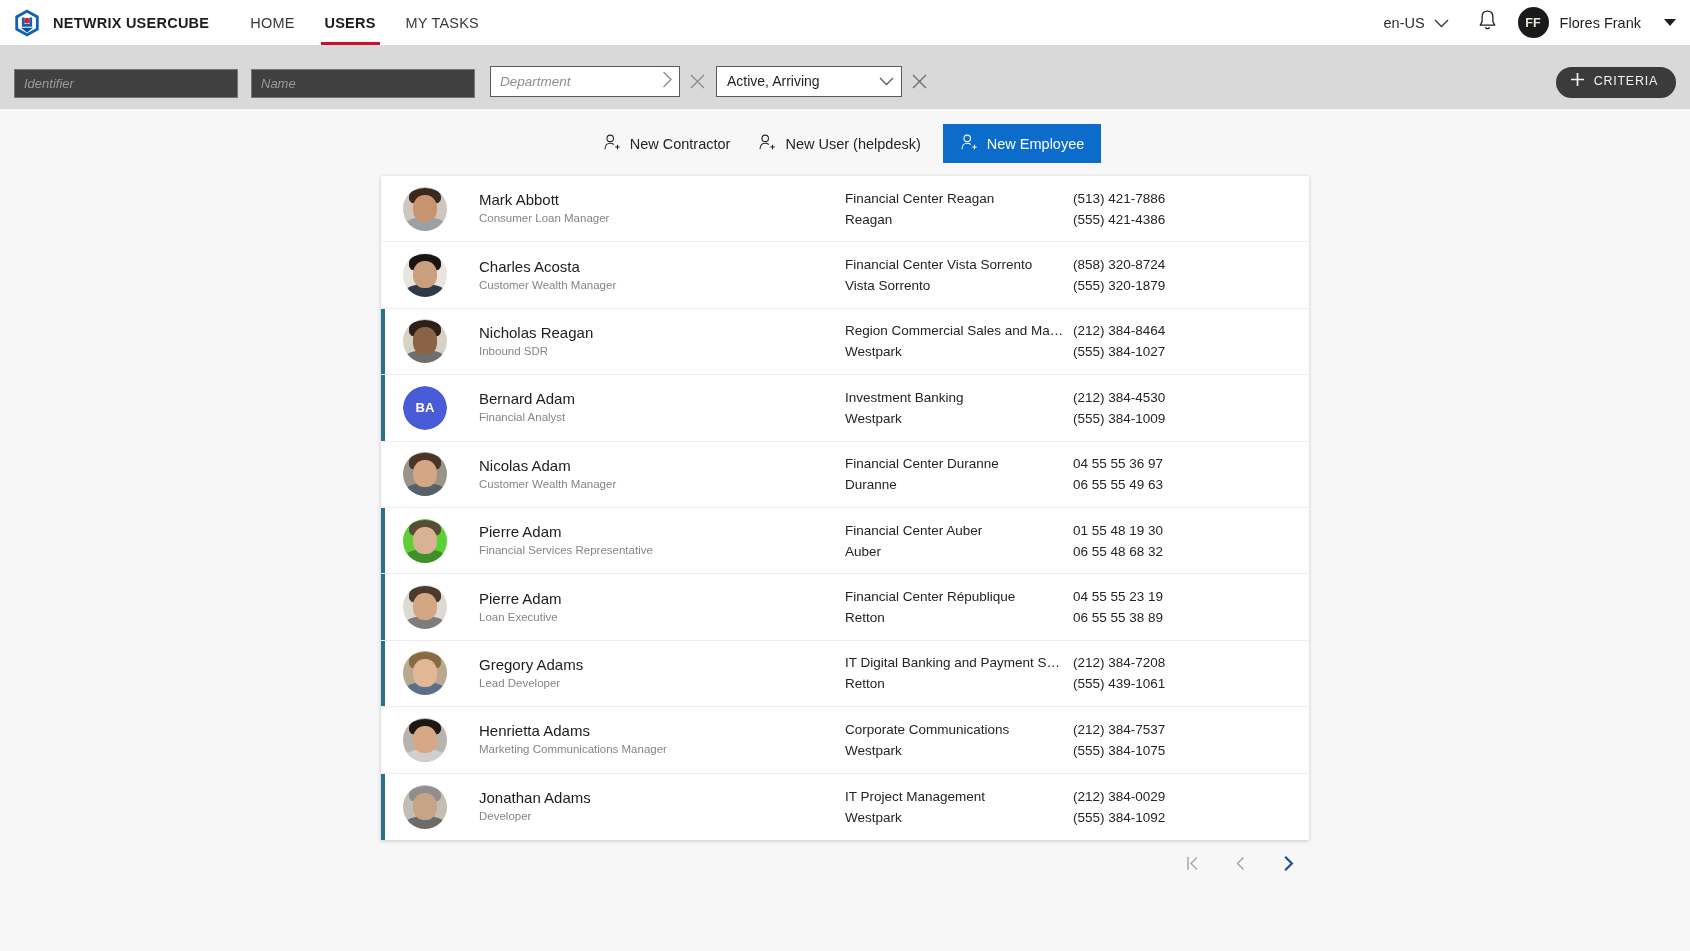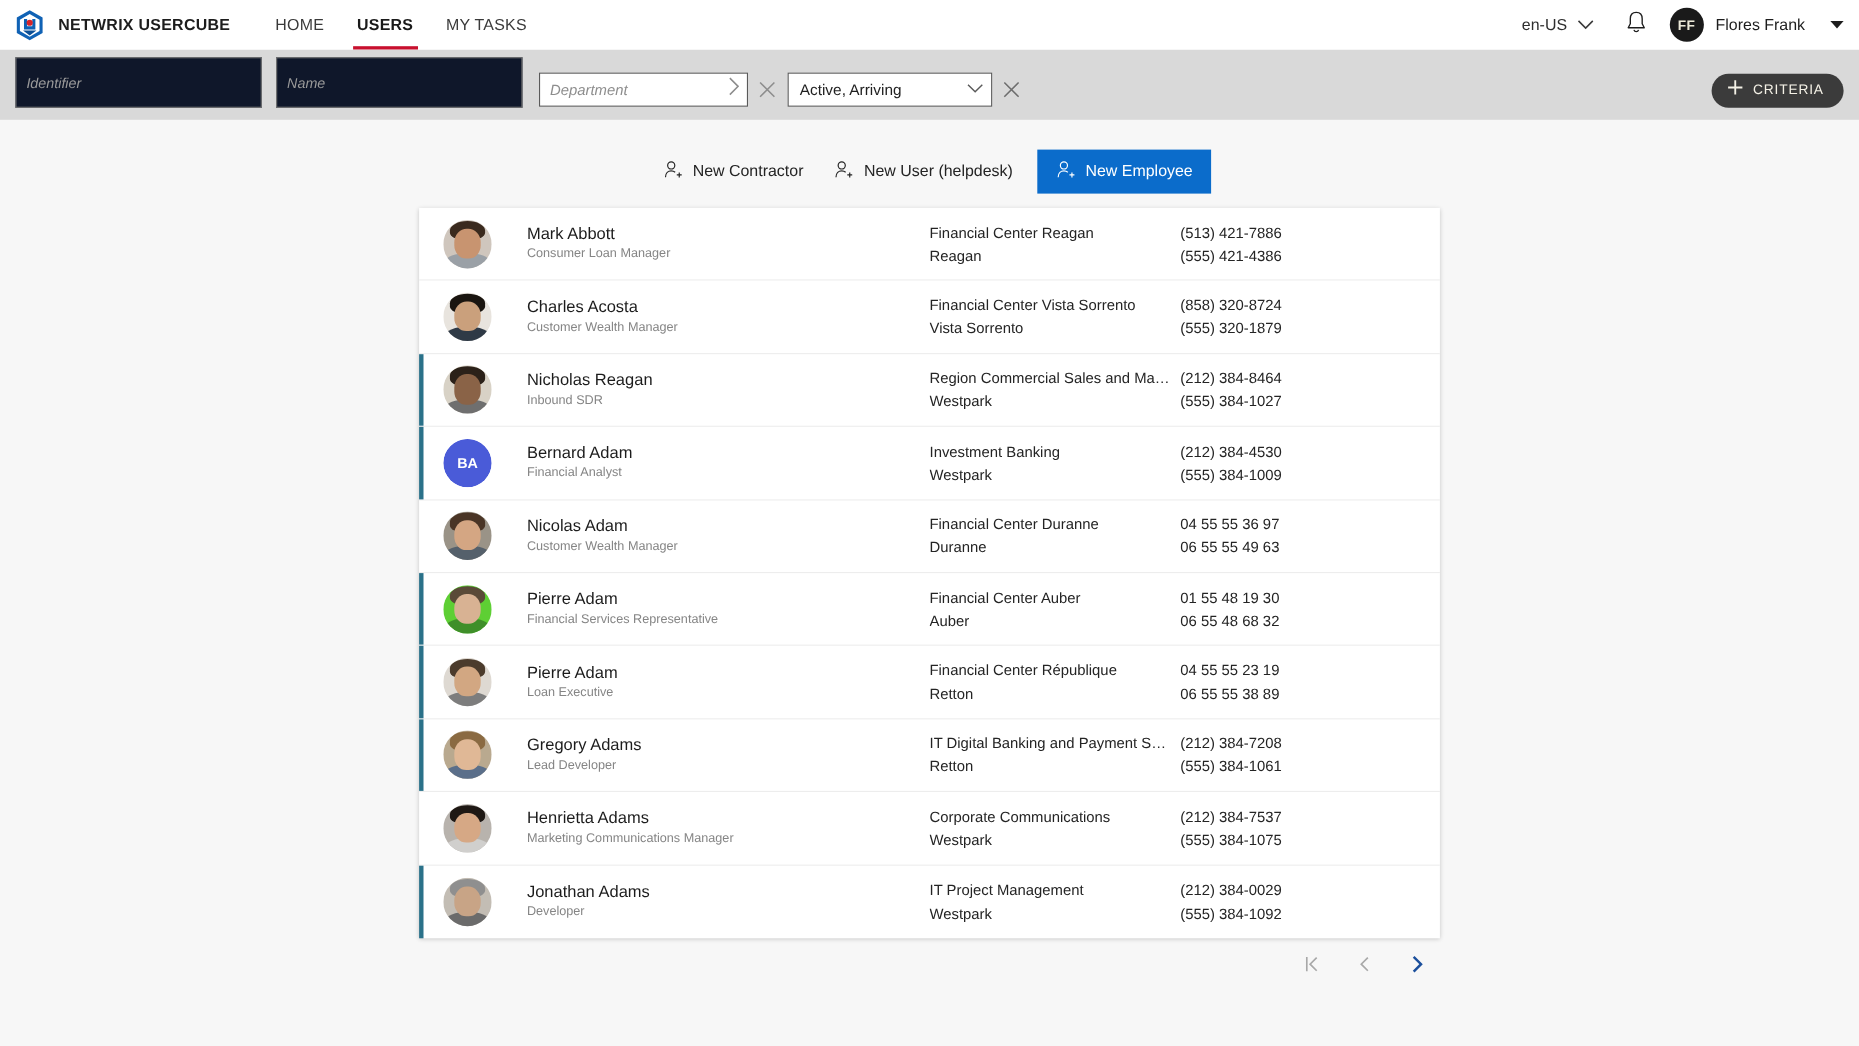--- a/index.html
+++ b/index.html
@@ -63,21 +63,21 @@
     height: 64px; background: #d9d9d9;
     display: flex; align-items: flex-end; padding: 0 14px 11px 14px;
     position: relative;
   }
   .field-group { display: flex; flex-direction: column; justify-content: flex-end; }
   .field-label {
     font-size: 11.5px; font-style: italic; color: #3c3c3c;
     margin-bottom: 17px; padding-left: 2px; height: 14px;
   }
   .txt-input {
-    height: 46px; border: 1px solid #767676; background: #0f172a;
+    height: 29px; border: 1px solid #767676; background: #404040;
     font-size: 13px; font-style: italic; color: #9a9a9a;
     padding: 0 9px; font-family: "Liberation Sans", sans-serif;
     outline: none;
   }
   .txt-input::placeholder { color: #9a9a9a; font-style: italic; opacity: 1; }
   #f-identifier { width: 224px; }
   #f-name { width: 224px; }
   .picker {
     width: 190px; height: 31px; border: 1px solid #5a5a5a; background: #ffffff;
     display: flex; align-items: center; padding: 0 6px 0 9px; cursor: pointer;
@@ -97,21 +97,21 @@
     margin-left: auto; height: 31px; background: #3b3b3b; color: #f4f1e6;
     display: flex; align-items: center; gap: 9px; padding: 0 18px 4px 14px;
     border-radius: 16px; font-size: 12.5px; letter-spacing: .75px;
     cursor: pointer; white-space: nowrap; border: none;
   }
 
   
   .content { background: #f7f7f7; height: 842px; position: relative; }
   .actionrow {
     display: flex; align-items: center; justify-content: center;
-    gap: 0; padding-top: 27px;
+    gap: 0; padding-top: 15px;
   }
   .action-link {
     display: flex; align-items: center; gap: 9px;
     font-size: 14.5px; color: #242424; cursor: pointer;
     padding: 9px 14px; white-space: nowrap;
   }
   .action-primary {
     background: #0b6ccb; color: #ffffff;
     padding: 9px 17px; margin-left: 8px;
   }
@@ -497,21 +497,21 @@
           <div class="idblock">
             <div class="idname">Gregory Adams</div>
             <div class="idtitle">Lead Developer</div>
           </div>
           <div class="orgblock">
             <div class="line1">IT Digital Banking and Payment S…</div>
             <div class="line2">Retton</div>
           </div>
           <div class="telblock">
             <div class="line1">(212) 384-7208</div>
-            <div class="line2">(555) 384-1061</div>
+            <div class="line2">(555) 439-1061</div>
           </div>
         </div>
       </div>
       <div class="row">
         <div class="accent"></div>
         <div class="row-inner">
           <div class="ava">
             <div class="face">
               <div class="bg" style="background:#b8b3ad"></div>
               <div class="body" style="background:#d0cfcd"></div>

